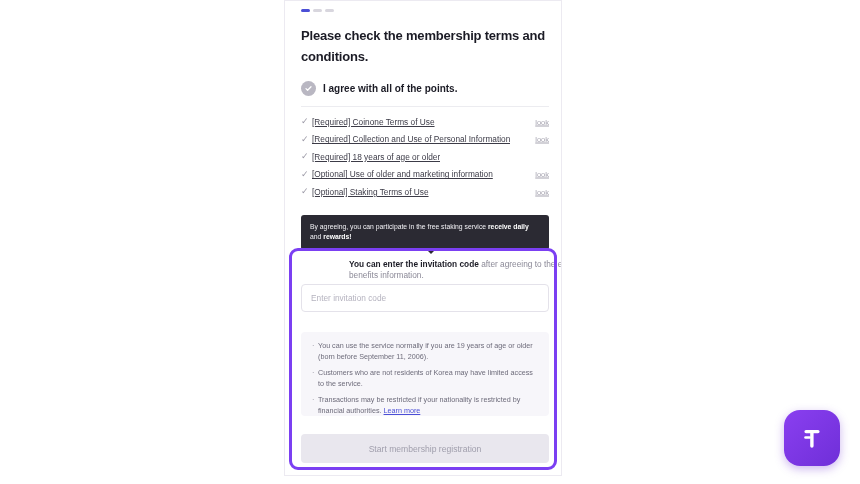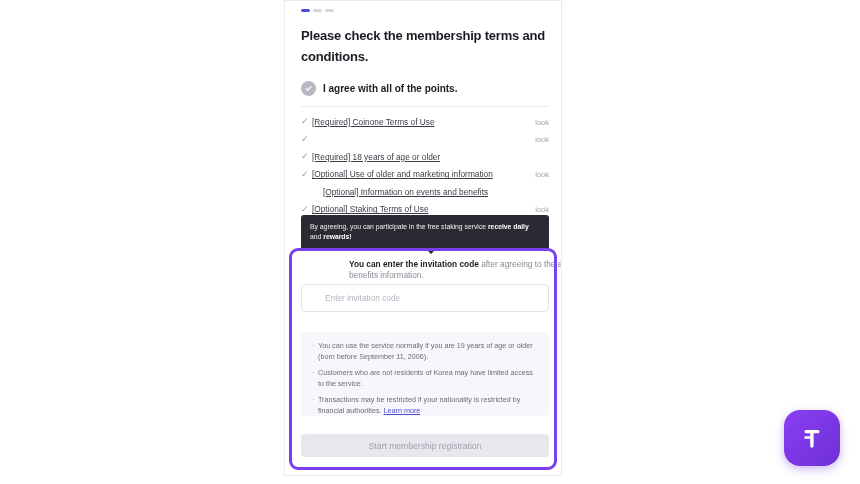--- a/index.html
+++ b/index.html
@@ -138,20 +138,21 @@
     text-overflow: ellipsis;
     text-decoration: underline;
   }
   .term-look {
     position: absolute;
     right: 0;
     top: 50%;
     transform: translateY(-50%);
     font-size: 7.5px;
     color: #a6a4b0;
+    text-decoration: underline;
   }
 
   
   .tooltip {
     position: absolute;
     left: 16px;
     top: 214px;
     width: 248px;
     height: 35px;
     background: #2b2a33;
@@ -202,21 +203,21 @@
   .invite-input {
     position: absolute;
     left: 16px;
     top: 283px;
     width: 248px;
     height: 28px;
     box-sizing: border-box;
     border: 1px solid #e4e2ea;
     border-radius: 4px;
     background: #ffffff;
-    padding: 0 23px;
+    padding: 0 9px;
     font-size: 8.3px;
     color: #1b1b25;
     font-family: "Liberation Sans", sans-serif;
     outline: none;
   }
   .invite-input::placeholder { color: #b5b3bf; }
 
   
   .notice {
     position: absolute;
@@ -247,21 +248,21 @@
     text-decoration: underline;
     text-align: center;
   }
 
   
   .cta {
     position: absolute;
     left: 16px;
     top: 433px;
     width: 248px;
-    height: 23px;
+    height: 29px;
     border: none;
     border-radius: 4px;
     background: #e9e7ee;
     color: #a09eac;
     font-size: 8.6px;
     font-family: "Liberation Sans", sans-serif;
   }
 
   
   .fab {
@@ -309,40 +310,36 @@
       <div class="terms-list">
 
         <div class="term-row">
           <span class="term-check">✓</span>
           <span class="term-label">[Required] Coinone Terms of Use</span>
           <span class="term-look">look</span>
         </div>
 
         <div class="term-row">
           <span class="term-check">✓</span>
+          <span class="term-label">[Required] Collection and Use of Personal Information</span>
           <span class="term-look">look</span>
         </div>
 
         <div class="term-row">
           <span class="term-check">✓</span>
           <span class="term-label">[Required] 18 years of age or older</span>
           <span class="term-look"></span>
         </div>
 
         <div class="term-row">
           <span class="term-check">✓</span>
           <span class="term-label">[Optional] Use of older and marketing information</span>
           <span class="term-look">look</span>
         </div>
 
-        <div class="term-row sub">
-          <span class="term-check indent">✓</span>
-          <span class="term-label">[Optional] Information on events and benefits</span>
-          <span class="term-look"></span>
-        </div>
 
         <div class="term-row">
           <span class="term-check">✓</span>
           <span class="term-label">[Optional] Staking Terms of Use</span>
           <span class="term-look">look</span>
         </div>
 
       </div>
 
       <div class="tooltip">

